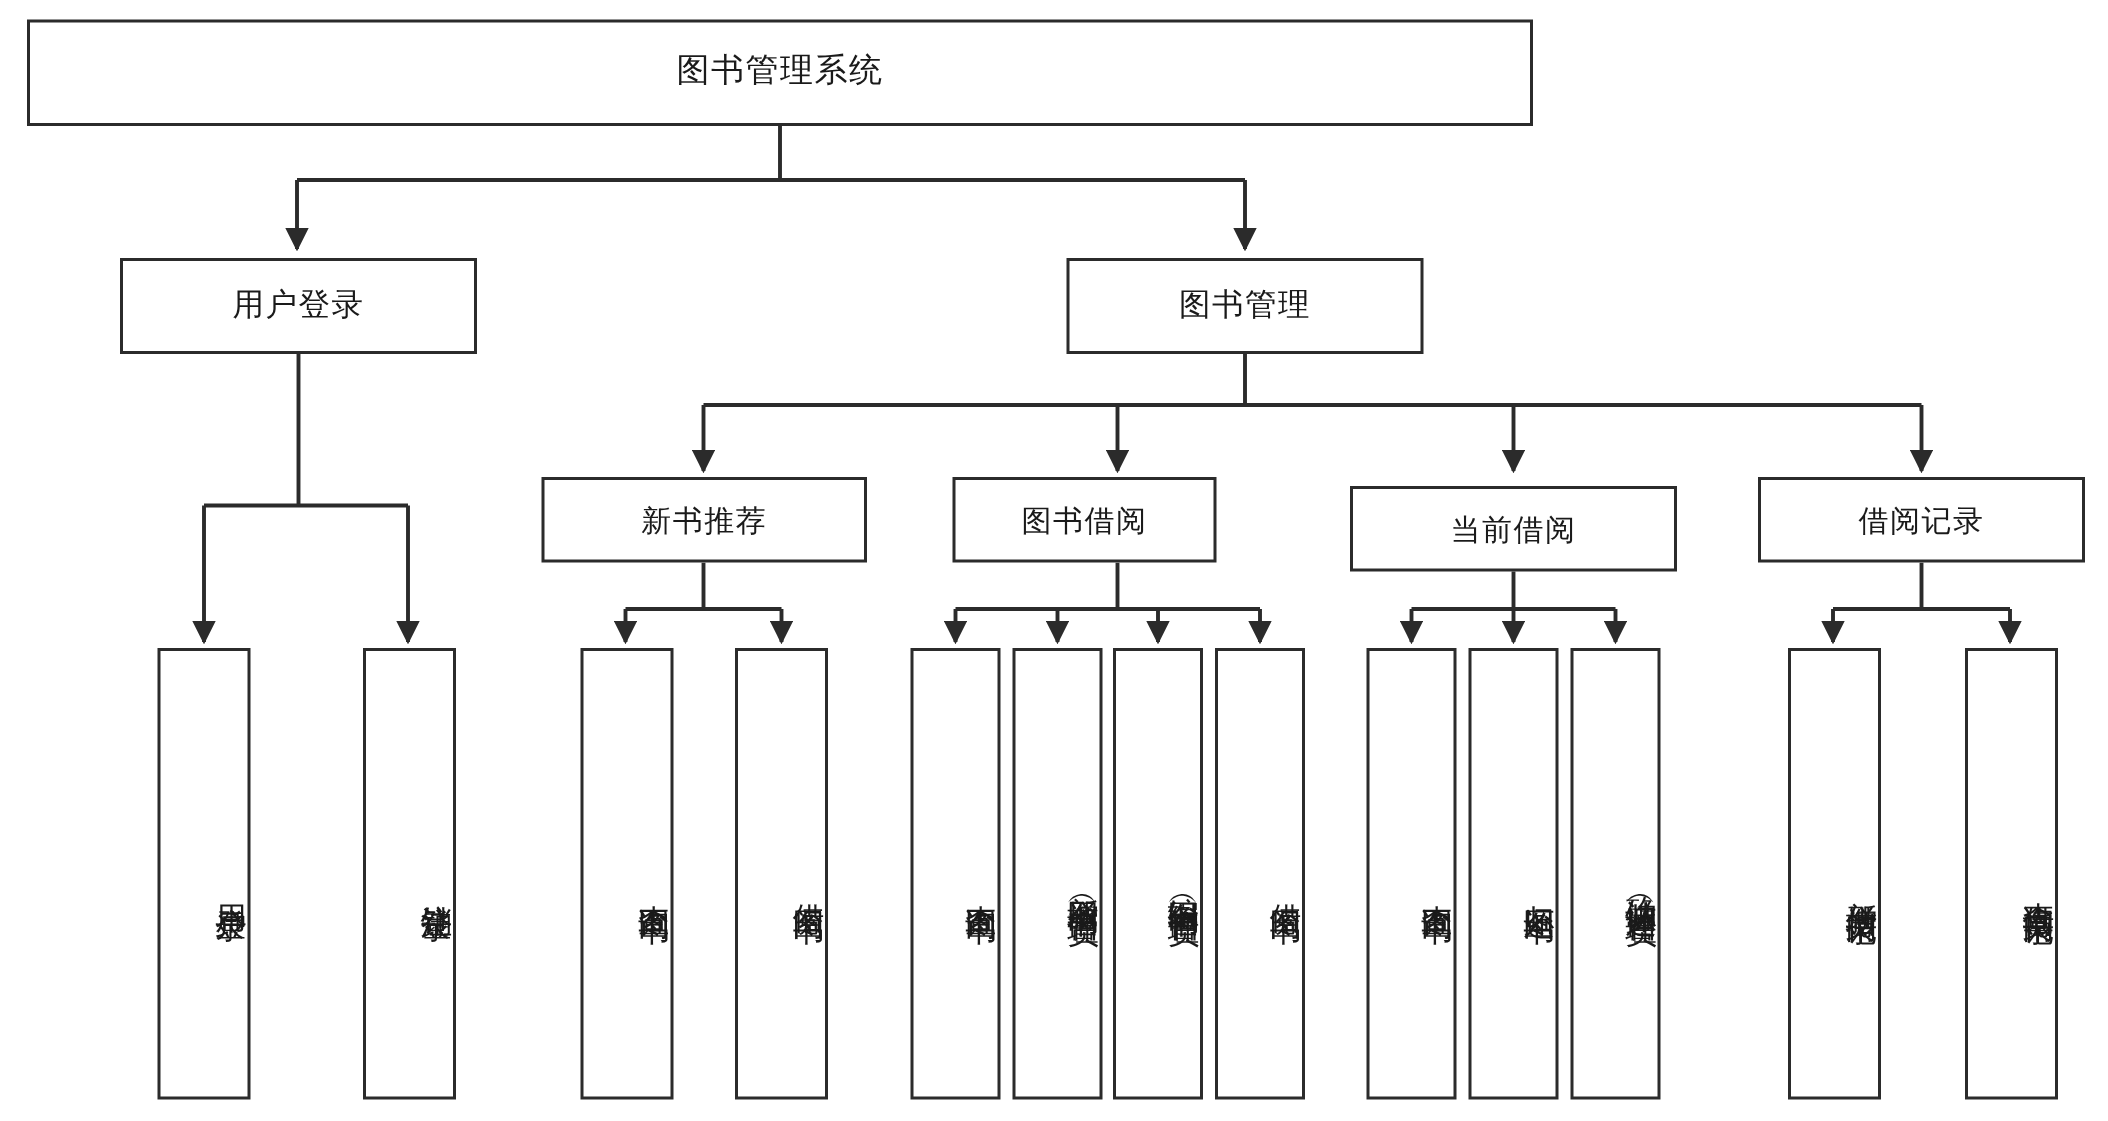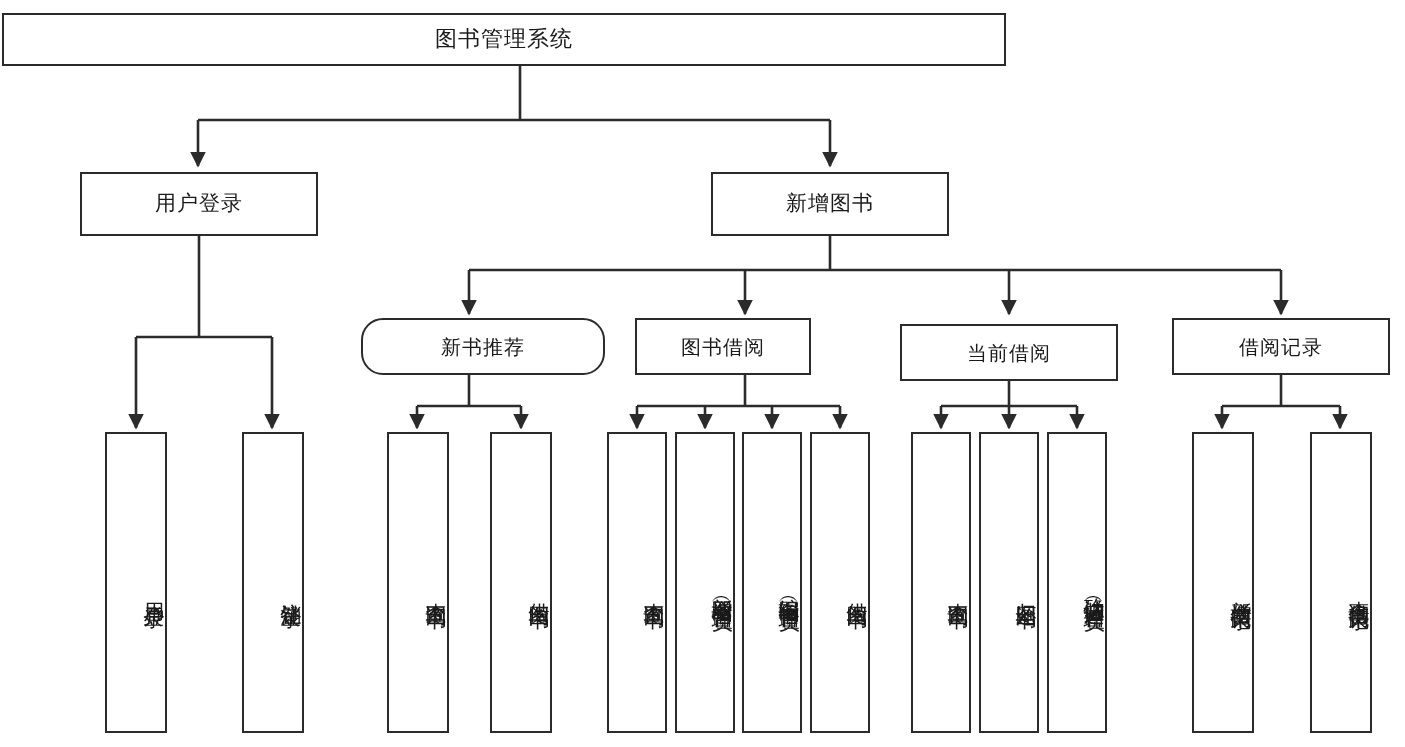--- a/index.html
+++ b/index.html
@@ -120,32 +120,32 @@
       <path d="M 1009 406 L 1009 428" marker-end="url(#arrow)"></path>
       <path d="M 1077 406 L 1077 428" marker-end="url(#arrow)"></path>
 
       <path d="M 1281 375 L 1281 406"></path>
       <path d="M 1222 406 L 1340 406"></path>
       <path d="M 1222 406 L 1222 428" marker-end="url(#arrow)"></path>
       <path d="M 1340 406 L 1340 428" marker-end="url(#arrow)"></path>
     </g>
   </svg>
 
-  <div class="node horizontal root" style="left:2px; top:13px; width:1004px; height:53px;">
+  <div class="node horizontal root" style="left:18px; top:13px; width:1004px; height:71px;">
     <span>图书管理系统</span>
   </div>
 
   <div class="node horizontal lvl2" style="left:80px; top:172px; width:238px; height:64px;">
     <span>用户登录</span>
   </div>
   <div class="node horizontal lvl2" style="left:711px; top:172px; width:238px; height:64px;">
-    <span>新增图书</span>
-  </div>
-
-  <div class="node horizontal lvl3" style="left:361px; top:318px; width:244px; height:57px;border-radius:22px;">
+    <span>图书管理</span>
+  </div>
+
+  <div class="node horizontal lvl3" style="left:361px; top:318px; width:217px; height:57px;">
     <span>新书推荐</span>
   </div>
   <div class="node horizontal lvl3" style="left:635px; top:318px; width:176px; height:57px;">
     <span>图书借阅</span>
   </div>
   <div class="node horizontal lvl3" style="left:900px; top:324px; width:218px; height:57px;">
     <span>当前借阅</span>
   </div>
   <div class="node horizontal lvl3" style="left:1172px; top:318px; width:218px; height:57px;">
     <span>借阅记录</span>

